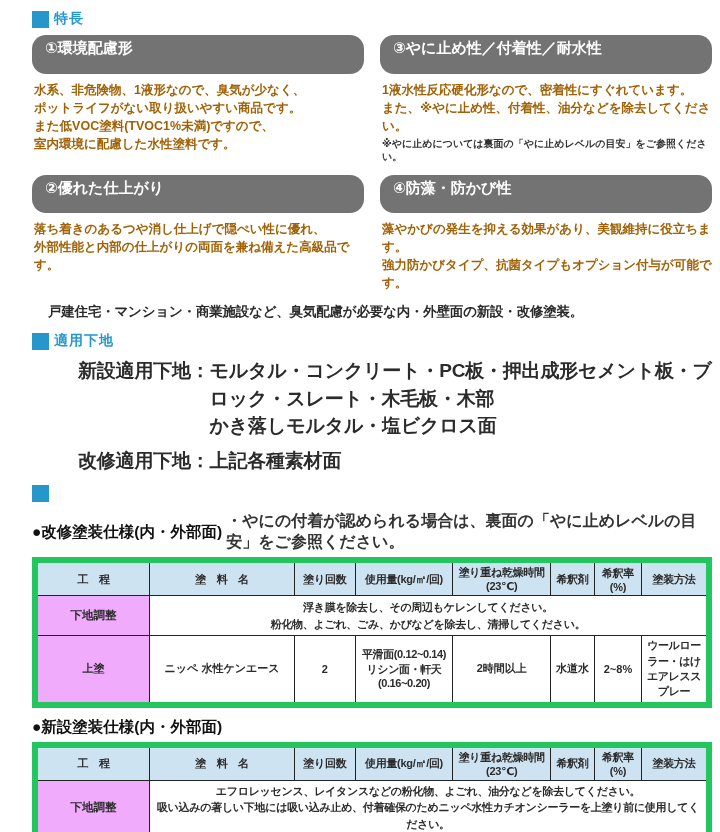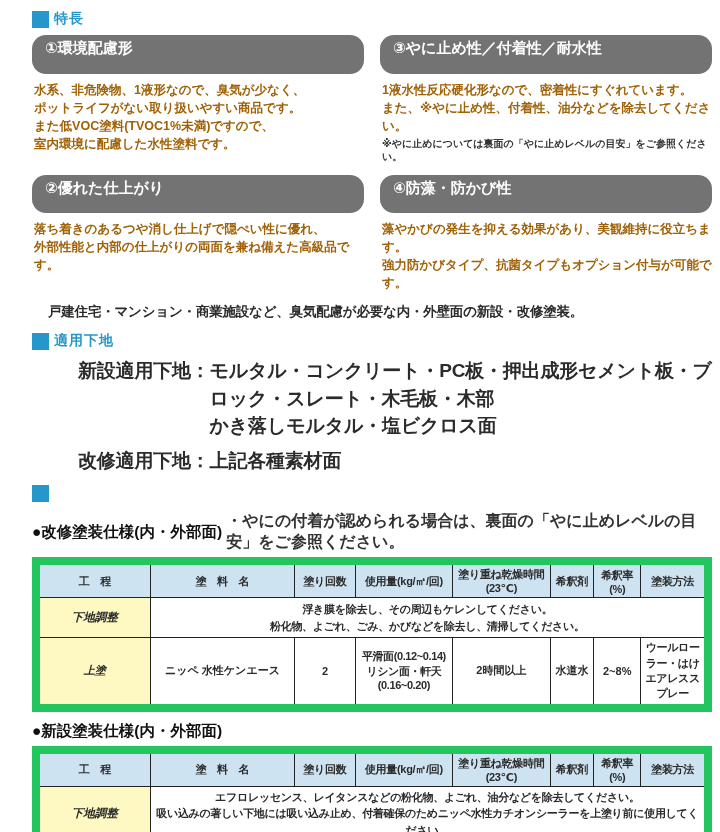--- a/index.html
+++ b/index.html
@@ -23,24 +23,24 @@
   .sub-rows { margin-top:7px; }
   .sub-row { display:flex; padding-left:46px; font-size:19px; font-weight:bold; line-height:1.45; margin-bottom:7px; letter-spacing:-0.2px; }
   .sub-label { white-space:nowrap; }
   .sub-text { white-space:pre-line; }
   .sub-note { font-size:10px; font-weight:bold; color:#333; margin:-2px 0 0 148px; }
 
   
   .spec-head { display:flex; align-items:center; gap:4px; margin-top:9px; }
   .spec-head-title { font-size:15.5px; font-weight:bold; color:#111; white-space:nowrap; }
   .spec-head-note { font-size:16px; font-weight:bold; color:#333; }
-  table.spec { width:680px; border-collapse:collapse; border:8px solid #22c55e; margin-top:4px; table-layout:fixed; }
+  table.spec { width:680px; border-collapse:collapse; border:6px solid #22c55e; margin-top:4px; table-layout:fixed; }
   table.spec th, table.spec td { border:1px solid #222; font-weight:bold; text-align:center; vertical-align:middle; padding:2px 2px; }
   table.spec th { background:#CEE3F1; font-size:11px; height:21px; letter-spacing:-0.3px; }
-  td.proc { background:#fef9c3; font-size:11.5px;font-style:italic; }
+  td.proc { background:#f0abfc; font-size:11.5px; }
   td.prep { text-align:left; font-size:11px; line-height:1.5; padding:4px 8px; white-space:pre-line; letter-spacing:-0.3px; }
   tr.prep-row { height:40px; }
   tr.main-row td { font-size:11px; }
   tr.main-row { height:46px; }
   tr.main-row-2 { height:36px; }
   td.usage2 { font-size:9px; white-space:pre-line; line-height:1.35; letter-spacing:-0.4px; }
   td.method { font-size:8.5px; white-space:pre-line; line-height:1.4; letter-spacing:-0.4px; }
 </style>
 </head>
 <body>

